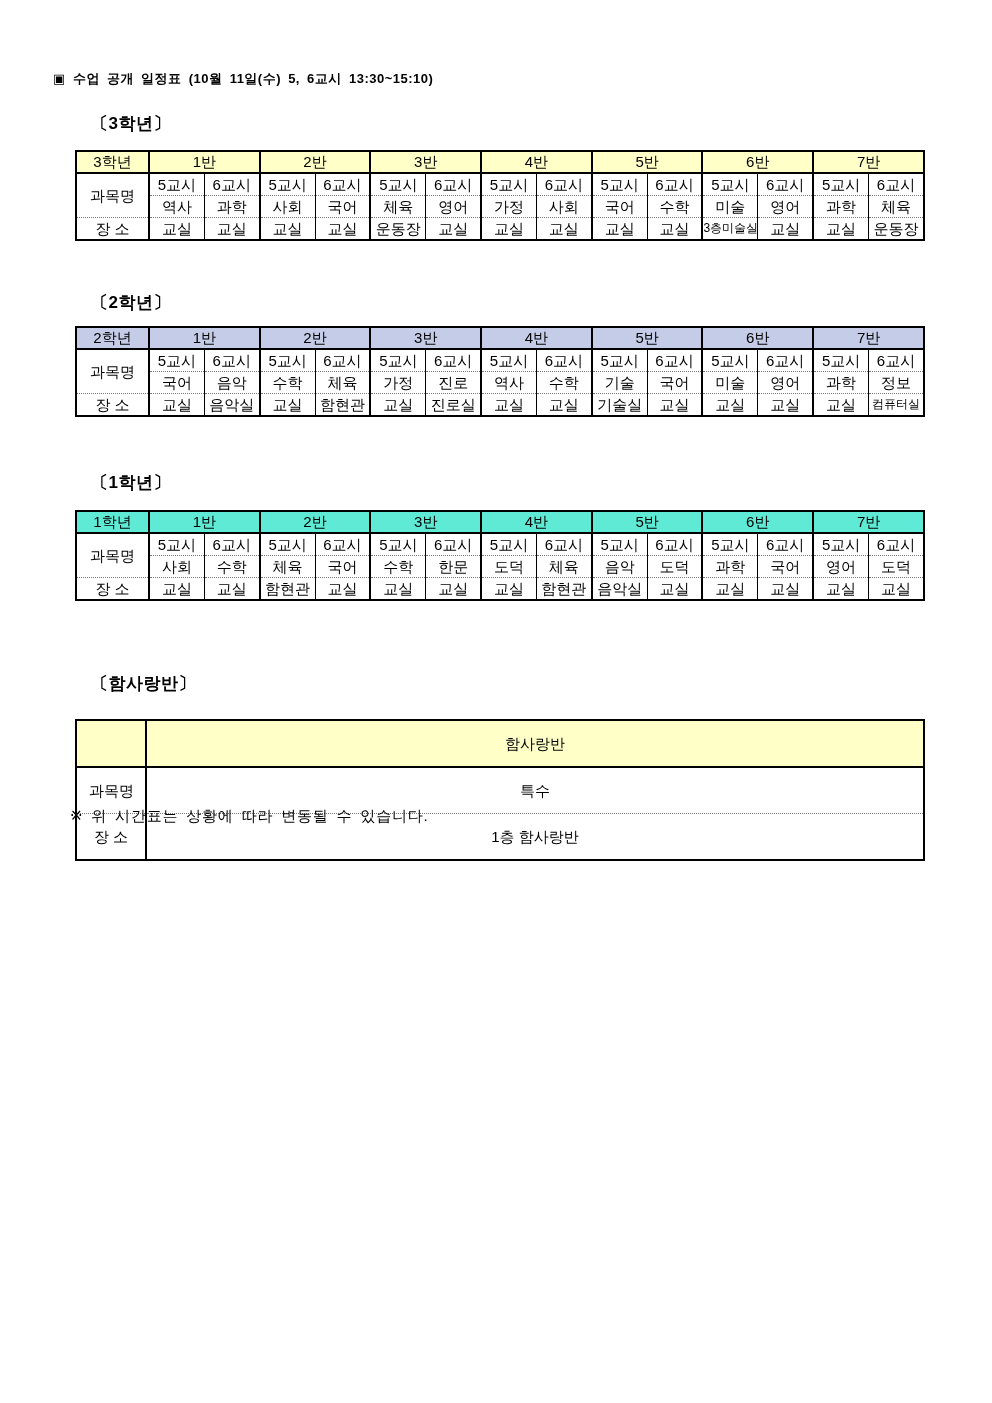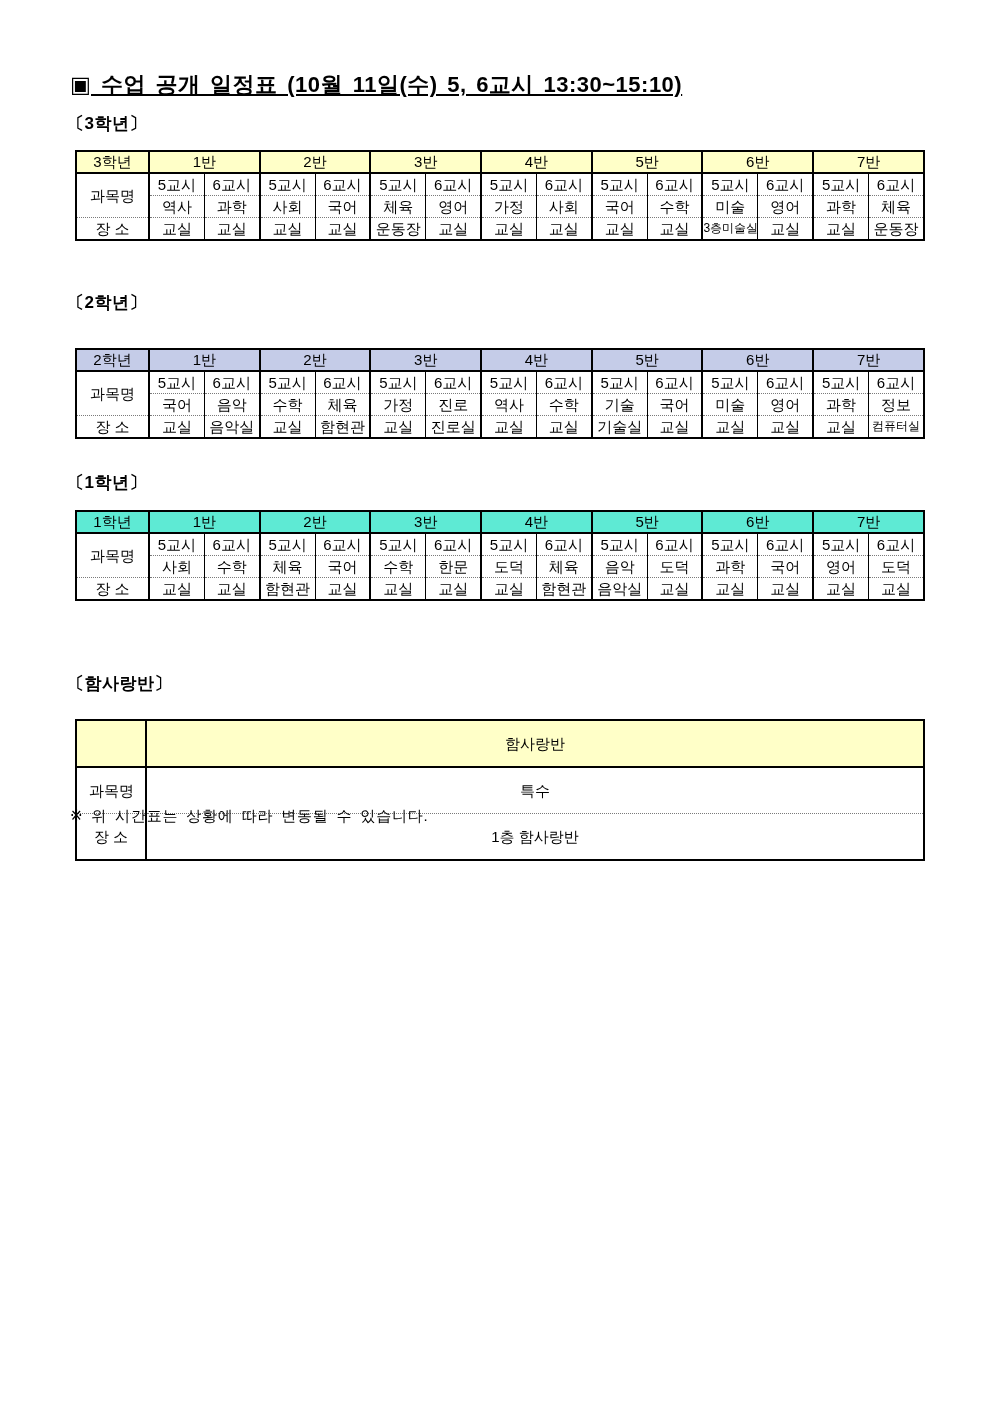--- a/index.html
+++ b/index.html
@@ -1,34 +1,34 @@
 <!DOCTYPE html>
 <html><head>
 <meta charset="utf-8">
 <style>
   * { box-sizing: border-box; }
   html,body { margin:0; padding:0; background:#ffffff; }
   body { font-family:"Liberation Sans","DejaVu Sans",sans-serif; color:#000; }
   .page { position:relative; width:992px; height:1403px; background:#fff; overflow:hidden; }
 
-  .doc-title { position:absolute; left:70px; top:70px; font-size:22px; font-weight:bold; letter-spacing:0.5px; word-spacing:3px;text-decoration:underline; }
-  .sec-h { position:absolute; left:67px; font-size:17px; font-weight:bold; letter-spacing:0.5px; }
+  .doc-title { position:absolute; left:53px; top:70px; font-size:13px; font-weight:bold; letter-spacing:0.5px; word-spacing:3px; }
+  .sec-h { position:absolute; left:91px; font-size:17px; font-weight:bold; letter-spacing:0.5px; }
   .sec-h.g3 { top:112px; }
   .sec-h.g2 { top:291px; }
   .sec-h.g1 { top:471px;text-align:center; }
   .sec-h.sp { top:672px; }
 
   .note { position:absolute; left:70px; font-size:15px; letter-spacing:0.8px; word-spacing:3px; }
   .note.n1 { top:620px; }
   .note.n2 { top:807px; }
 
   table.sched { position:absolute; left:75px; width:850px; border-collapse:collapse; table-layout:fixed;
                 border:2px solid #000; font-size:15px; }
   table.sched.g3 { top:150px; }
-  table.sched.g2 { top:348px; }
+  table.sched.g2 { top:326px; }
   table.sched.g1 { top:510px; }
   table.sched th, table.sched td { border-left:1px solid #000; border-right:1px solid #000;
       text-align:center; vertical-align:middle; padding:0; font-weight:normal;
       height:21px; line-height:21px; overflow:hidden; white-space:nowrap; }
   table.sched tr.hdr th { height:20px; line-height:20px; border-bottom:2px solid #000; }
   table.sched .gs { border-right:2px solid #000; }
   table.sched tr.prow td, table.sched tr.srow td { border-bottom:1px dotted #7a7a7a; }
   table.sched td.lblcol { border-right:2px solid #000; }
   table.sched td.dotb { border-bottom:1px dotted #7a7a7a; }
   td.sm5 { font-size:12px; }

